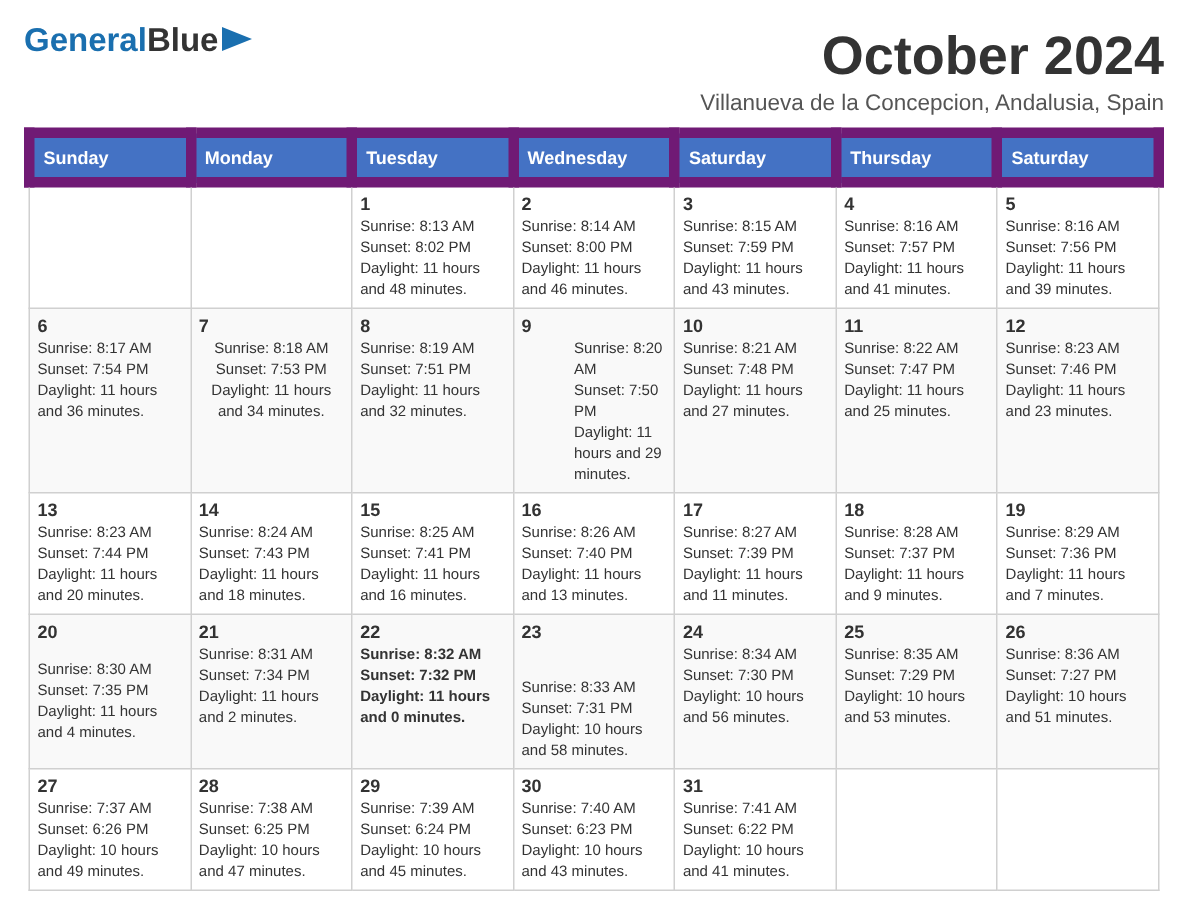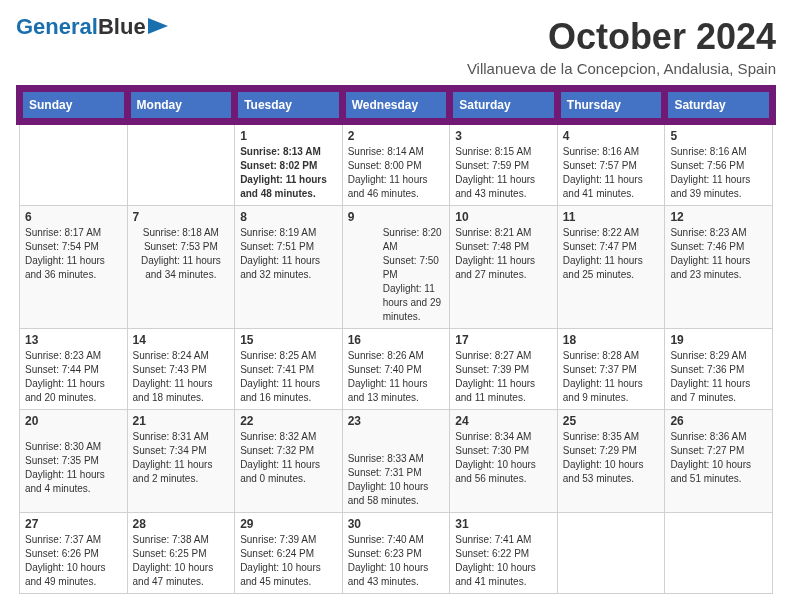--- a/index.html
+++ b/index.html
@@ -116,21 +116,21 @@
         <th>Thursday</th>
         <th>Saturday</th>
       </tr>
   </thead>
   <tbody id="calendar-body">
   <tr>
         <td class="empty-cell"></td>
         <td class="empty-cell"></td>
         <td>
           <span class="day-number">1</span>
-          <div class="day-info" style="white-space: pre-line; font-weight: bold;">Sunrise: 8:13 AM
+          <div class="day-info" style="white-space: pre-line;">Sunrise: 8:13 AM
 Sunset: 8:02 PM
 Daylight: 11 hours and 48 minutes.</div>
         </td>
         <td>
           <span class="day-number">2</span>
           <div class="day-info" style="white-space: pre-line;">Sunrise: 8:14 AM
 Sunset: 8:00 PM
 Daylight: 11 hours and 46 minutes.</div>
         </td>
         <td>
@@ -248,21 +248,21 @@
 Daylight: 11 hours and 4 minutes.</div>
         </td>
         <td>
           <span class="day-number">21</span>
           <div class="day-info" style="white-space: pre-line;">Sunrise: 8:31 AM
 Sunset: 7:34 PM
 Daylight: 11 hours and 2 minutes.</div>
         </td>
         <td>
           <span class="day-number">22</span>
-          <div class="day-info" style="white-space: pre-line;">Sunrise: 8:32 AM
+          <div class="day-info" style="white-space: pre-line; font-weight: bold;">Sunrise: 8:32 AM
 Sunset: 7:32 PM
 Daylight: 11 hours and 0 minutes.</div>
         </td>
         <td>
           <span class="day-number">23</span>
           <div class="day-info" style="white-space: pre-line; margin-top: 24px;">Sunrise: 8:33 AM
 Sunset: 7:31 PM
 Daylight: 10 hours and 58 minutes.</div>
         </td>
         <td>

